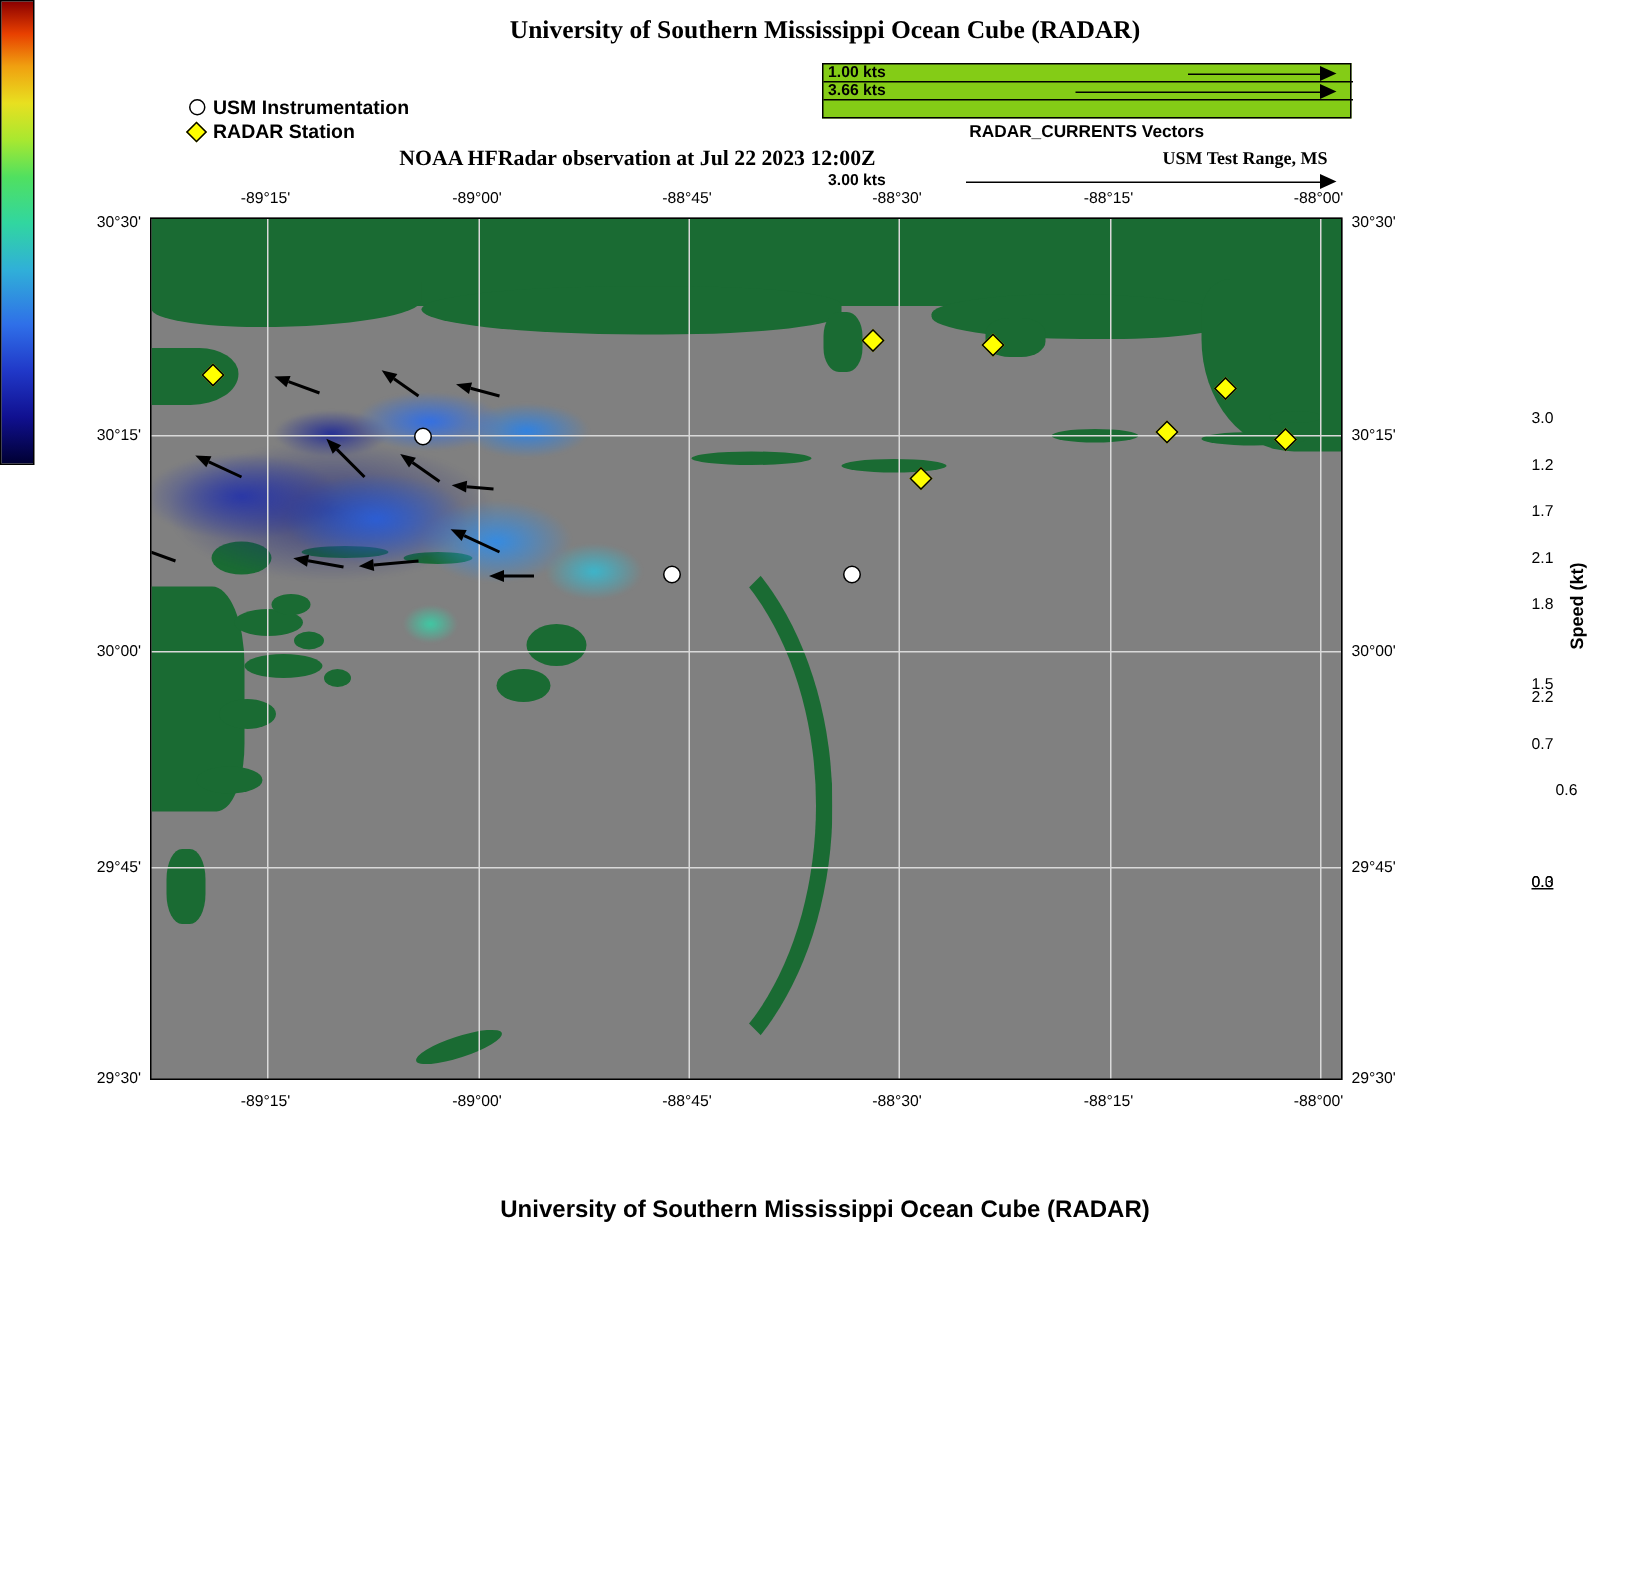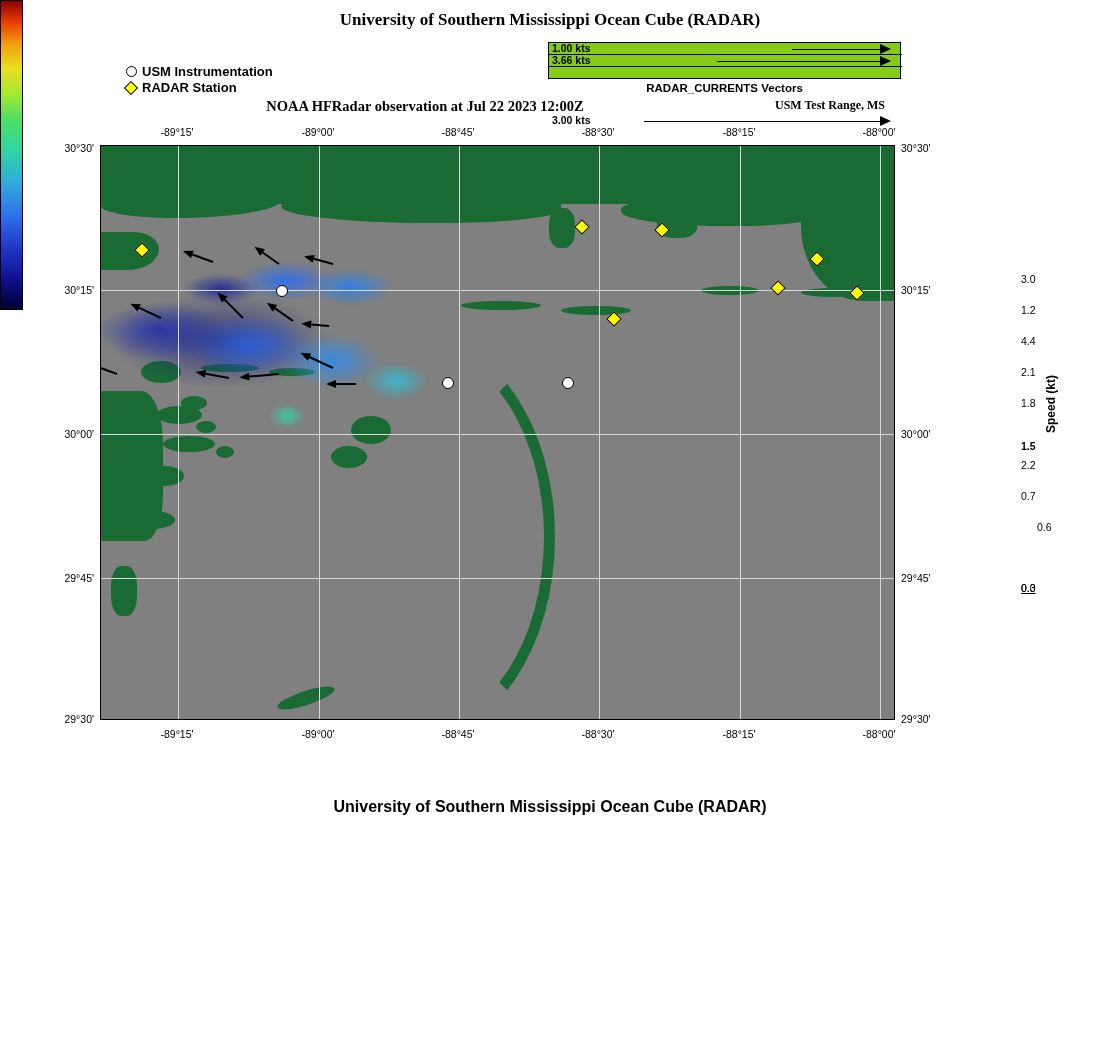--- a/index.html
+++ b/index.html
@@ -419,22 +419,22 @@
 
 <div class="tick tick-right abs" style="top:148px;">30°30'</div>
 <div class="tick tick-right abs" style="top:290px;">30°15'</div>
 <div class="tick tick-right abs" style="top:434px;">30°00'</div>
 <div class="tick tick-right abs" style="top:578px;">29°45'</div>
 <div class="tick tick-right abs" style="top:719px;">29°30'</div>
 
 <div id="colorbar-box"></div>
 <div class="cb-tick" style="top:279px;">3.0</div>
 <div class="cb-tick" style="top:310px;">1.2</div>
-<div class="cb-tick" style="top:341px;">4.4</div>
+<div class="cb-tick" style="top:341px;">1.7</div>
 <div class="cb-tick" style="top:372px;">2.1</div>
 <div class="cb-tick" style="top:403px;">1.8</div>
-<div class="cb-tick" style="top:446px;font-weight:bold;">1.5</div>
+<div class="cb-tick" style="top:456px;">1.5</div>
 <div class="cb-tick" style="top:465px;">2.2</div>
 <div class="cb-tick" style="top:496px;">0.7</div>
 <div class="cb-tick" style="top:527px;padding-left:16px;">0.6</div>
 <div class="cb-tick" style="top:588px;text-decoration:underline;">0.3</div>
 <div class="cb-tick" style="top:588px;">0.0</div>
 <div id="colorbar-label">Speed (kt)</div>
 
 </body></html>

